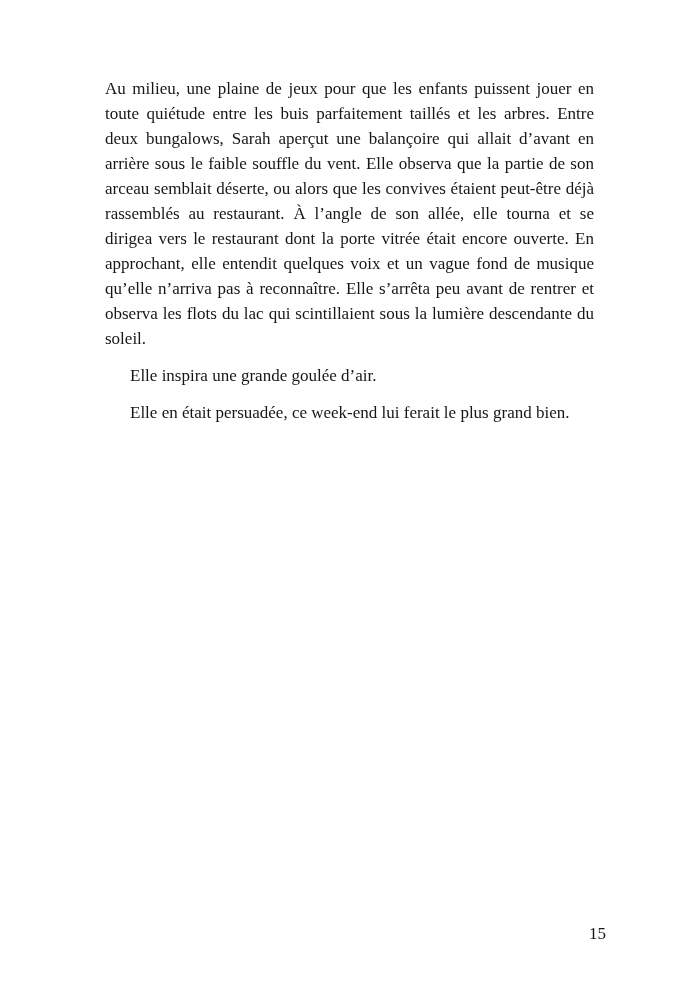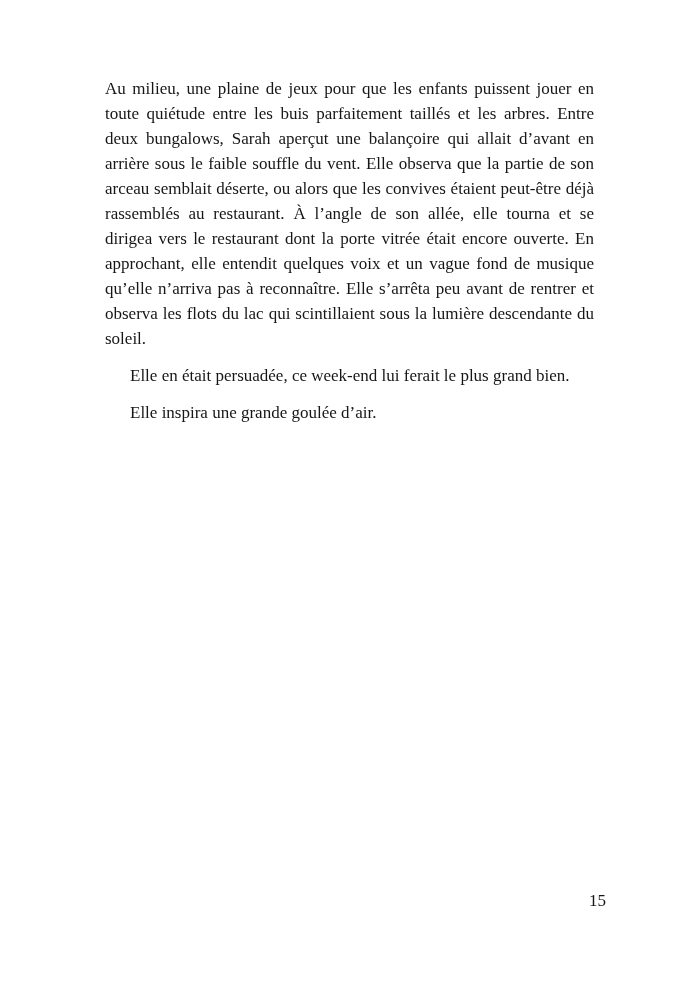--- a/index.html
+++ b/index.html
@@ -28,30 +28,30 @@
   .text-block p {
     margin: 12px;
     padding: 0;
   }
   .text-block p.indented {
     text-indent: 25px;
   }
   .page-number {
     position: absolute;
     left: 93px;
-    top: 888px;
+    top: 921px;
     width: 513px;
     font-size: 17px;
     line-height: 25px;
     text-align: right;
   }
 </style>
 </head>
 <body>
 
 <div class="page">
   <div class="text-block">
     <p>Au milieu, une plaine de jeux pour que les enfants puissent jouer en toute quiétude entre les buis parfaitement taillés et les arbres. Entre deux bungalows, Sarah aperçut une balançoire qui allait d’avant en arrière sous le faible souffle du vent. Elle observa que la partie de son arceau semblait déserte, ou alors que les convives étaient peut-être déjà rassemblés au restaurant. À l’angle de son allée, elle tourna et se dirigea vers le restaurant dont la porte vitrée était encore ouverte. En approchant, elle entendit quelques voix et un vague fond de musique qu’elle n’arriva pas à reconnaître. Elle s’arrêta peu avant de rentrer et observa les flots du lac qui scintillaient sous la lumière descendante du soleil.</p>
+    <p class="indented">Elle inspira une grande goulée d’air.</p>
     <p class="indented">Elle en était persuadée, ce week-end lui ferait le plus grand bien.</p>
-    <p class="indented">Elle inspira une grande goulée d’air.</p>
   </div>
   <div class="page-number">15</div>
 </div>
 
 </body></html>

